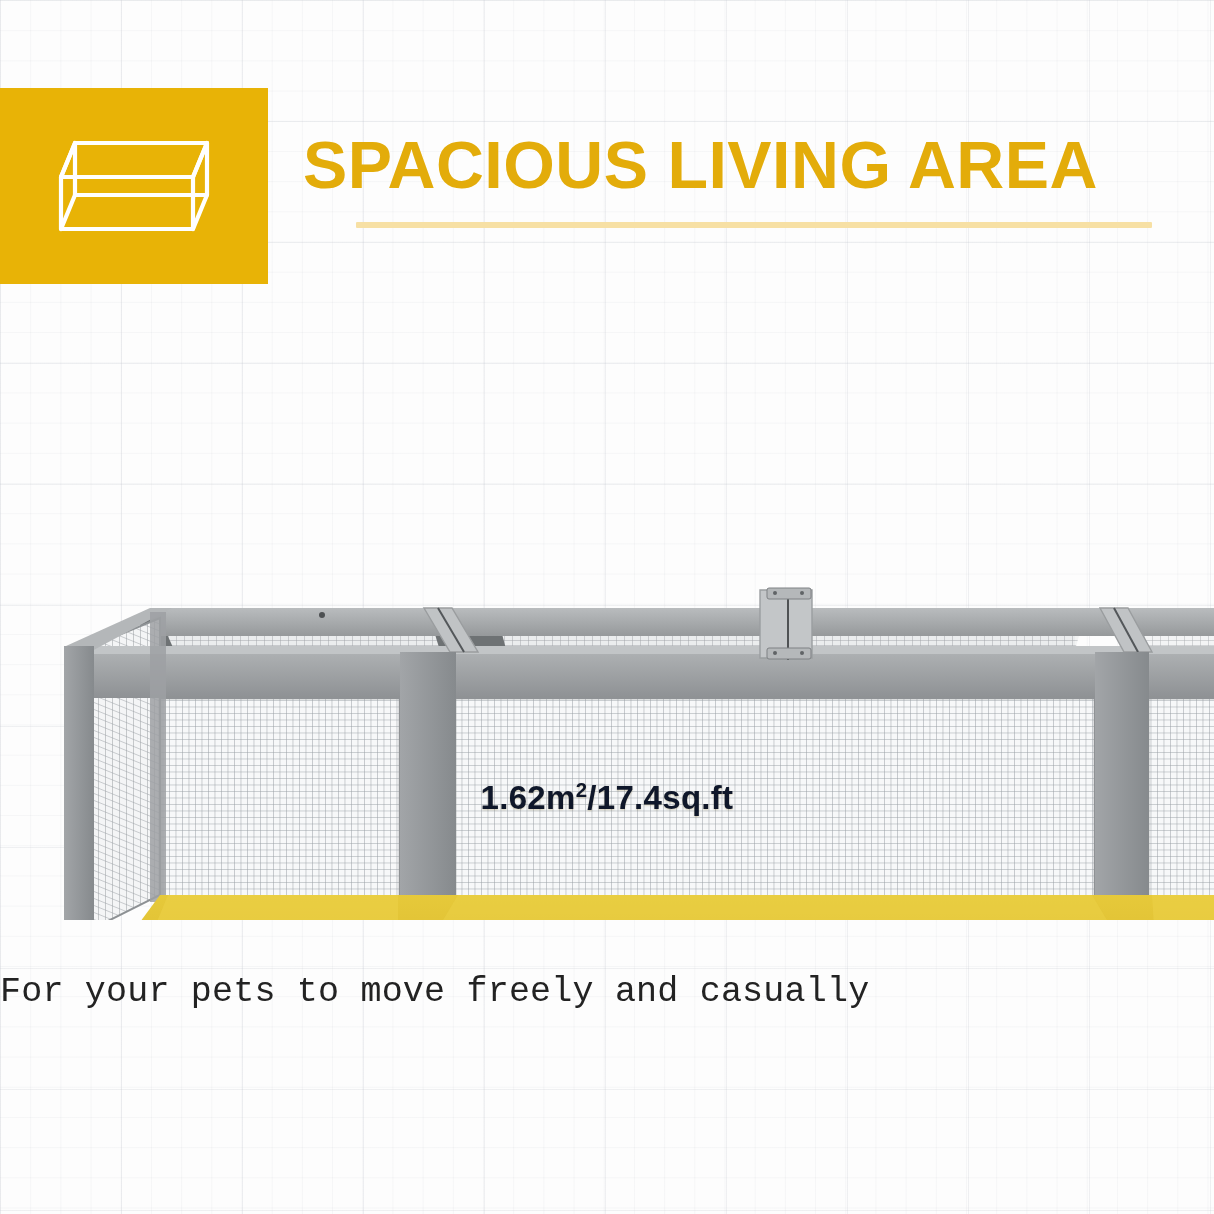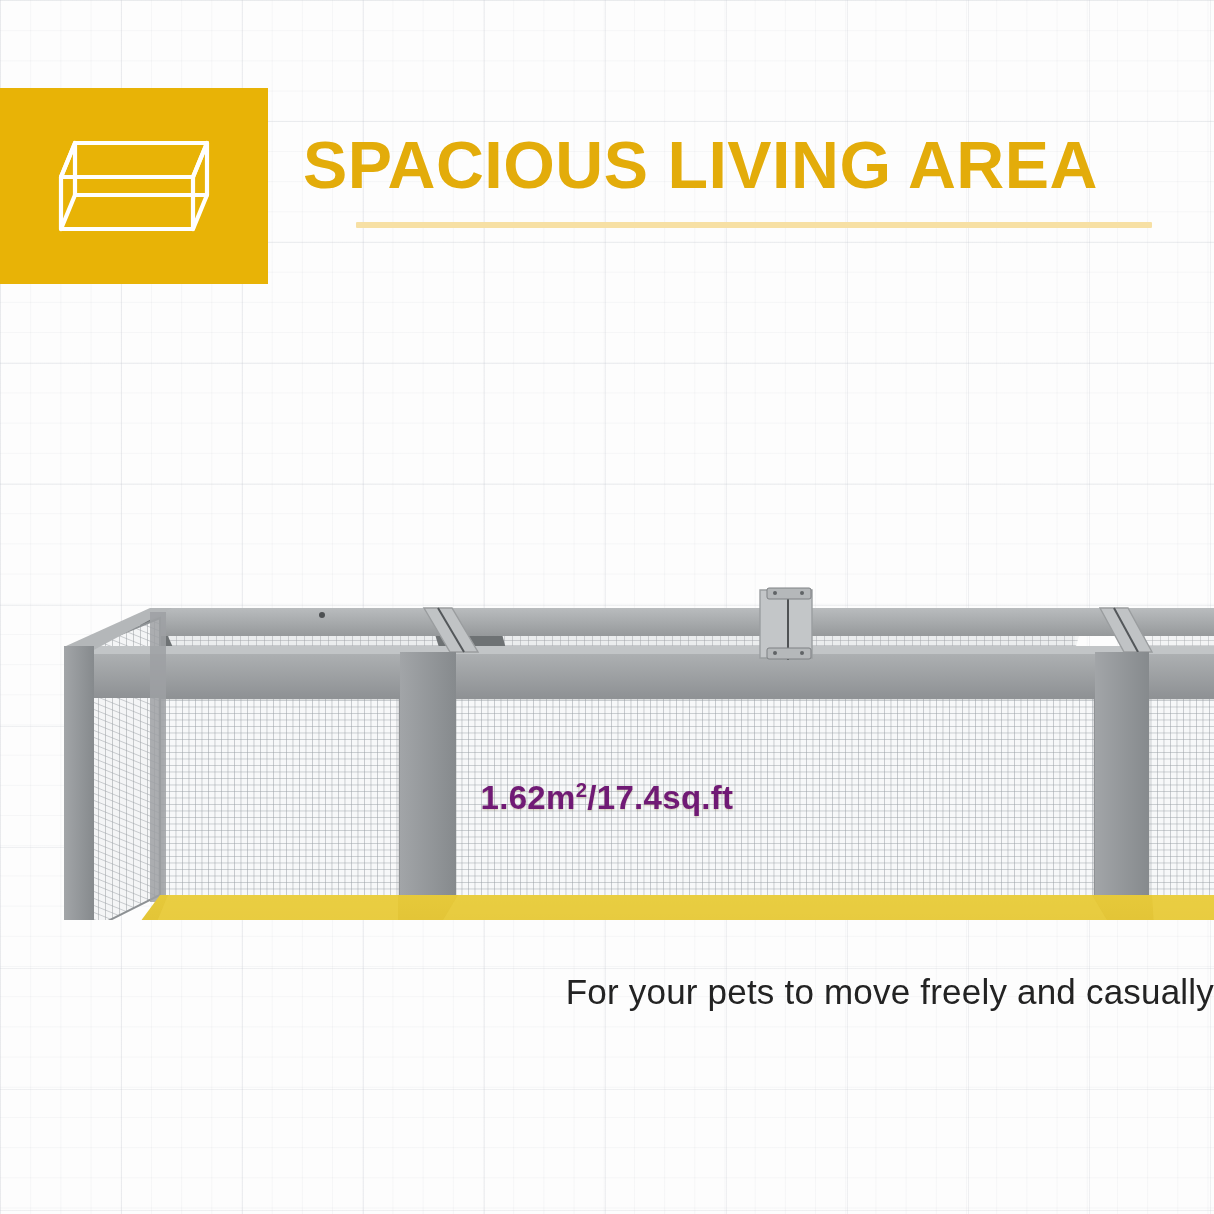--- a/index.html
+++ b/index.html
@@ -45,41 +45,42 @@
   }
   #title-underline{
     position:absolute;left:356px;top:222px;
     width:796px;height:6px;
     background:#f7e0a4;
     border-radius:1px;
   }
 
   
   #caption{
-    position:absolute;left:0;right:0;top:972px;
-    text-align:right;
+    position:absolute;left:0;right:16px;top:972px;
+    text-align:left;
     font-size:35px;
     font-weight:300;
     color:#232323;
     letter-spacing:.2px;
+    font-family:Liberation Mono, monospace;
   }
 
   
   #product-figure{
     position:absolute;left:0;top:440px;width:1214px;height:480px;
   }
   #product-figure svg{display:block;width:1214px;height:480px;}
 
   #area-label{
     position:absolute;
     left:0;right:0;top:778px;
     text-align:center;
     font-size:33px;
     font-weight:bold;
-    color:#701a75;
+    color:#0f172a;
     letter-spacing:.3px;
     pointer-events:none;
     text-shadow:0 1px 2px rgba(120,90,0,.25);
   }
   #area-label sup{font-size:.62em;vertical-align:super;}
 </style>
 </head>
 <body>
 
 <div id="grid-bg"></div>

